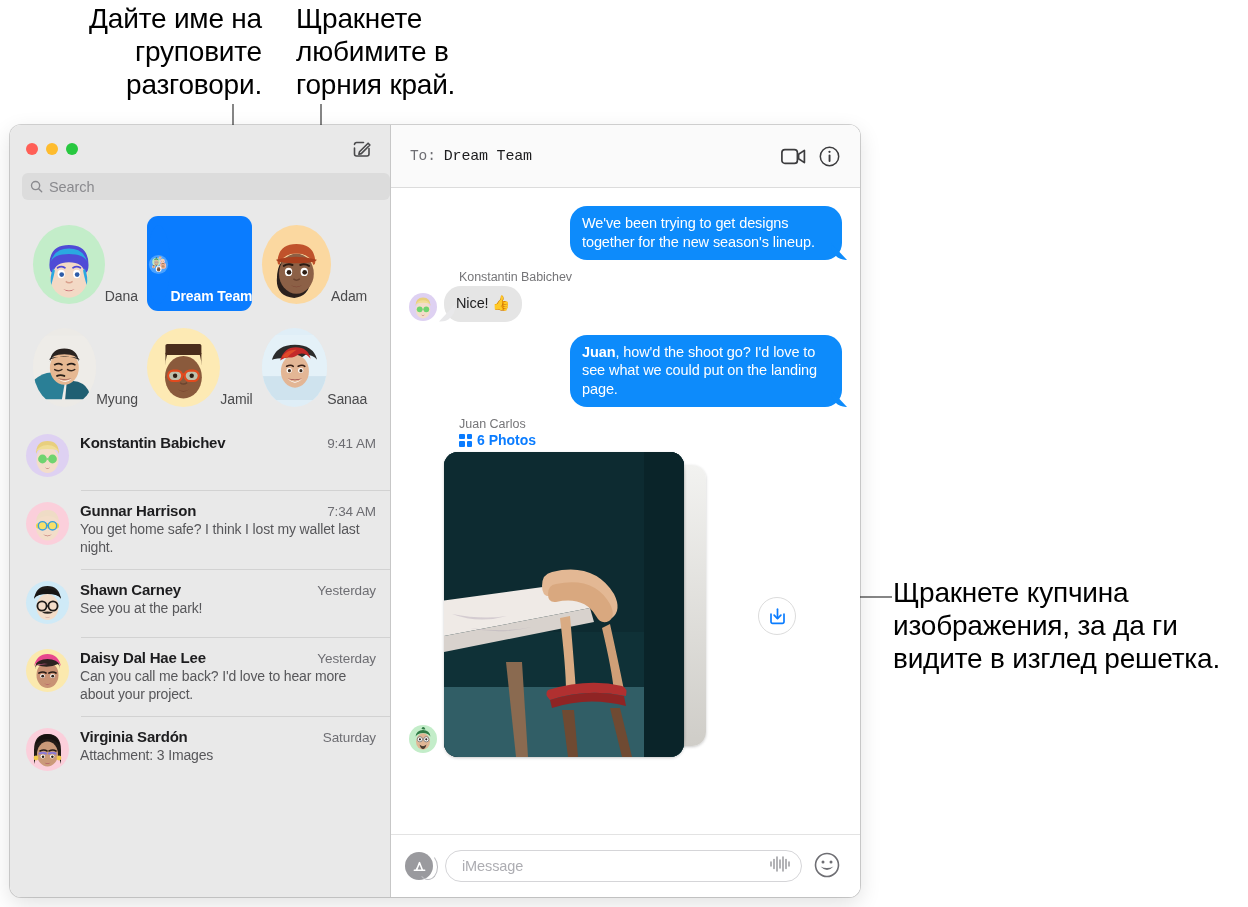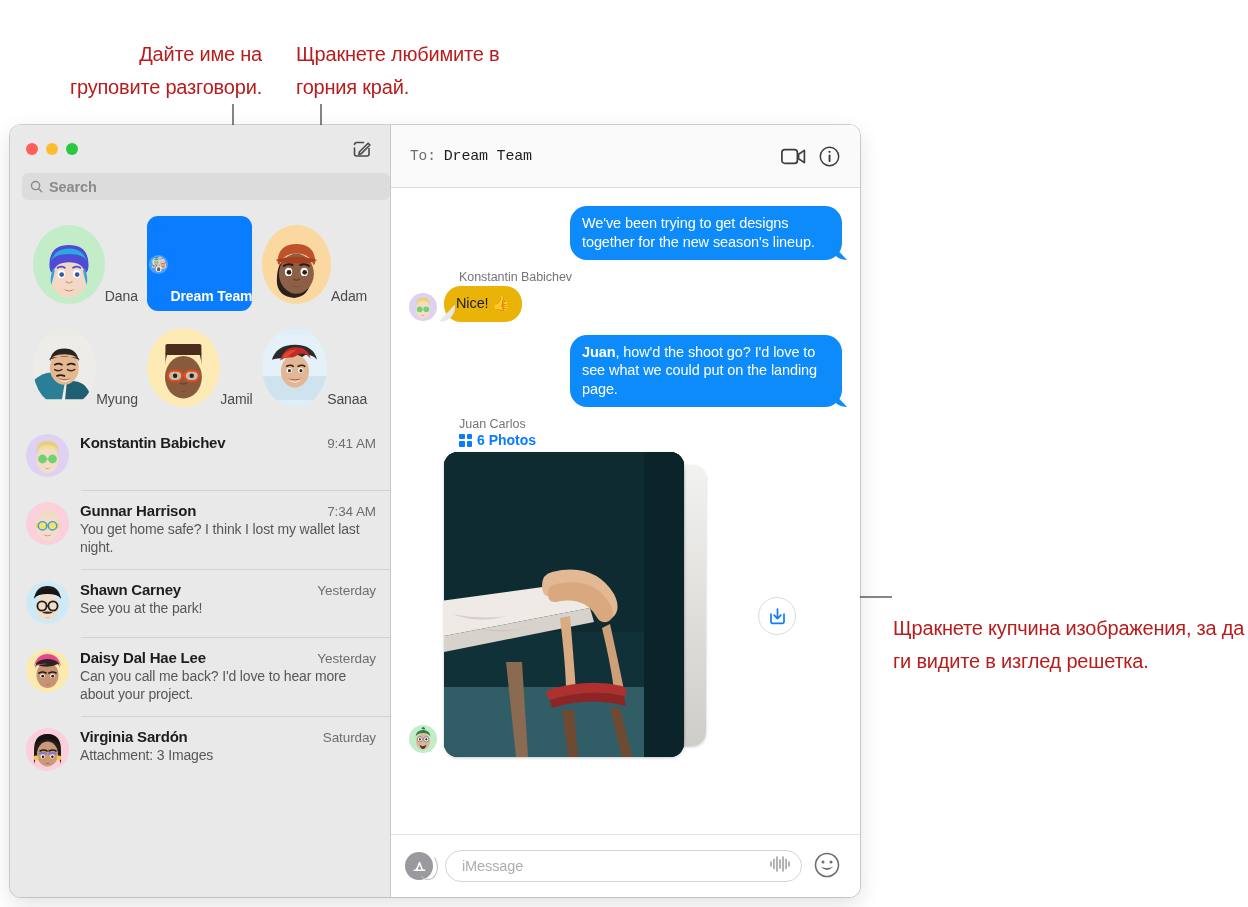--- a/index.html
+++ b/index.html
@@ -7,25 +7,24 @@
     width: 1248px; height: 907px;
     background: #ffffff;
     font-family: "Liberation Sans", sans-serif;
     overflow: hidden;
   }
   .page { position: relative; width: 1248px; height: 907px; }
 
   
   .callout {
     position: absolute;
-    color: #b91c1c;
-    font-size: 20px;
+    color: #000000;
+    font-size: 28px;
     line-height: 33px;
     letter-spacing: -0.2px;
-    margin-top: 36px;
   }
   #callout-group { left: 62px; top: 2px; width: 200px; text-align: right; }
   #callout-pin   { left: 296px; top: 2px; width: 215px; text-align: left; }
   #callout-stack { left: 893px; top: 576px; width: 356px; text-align: left; }
 
   .leader {
     position: absolute;
     background: #868686;
   }
   .leader.v { width: 2px; }
@@ -62,21 +61,21 @@
   .light.red { background: #ff5f57; }
   .light.yellow { background: #febc2e; }
   .light.green { background: #28c840; }
   .compose-btn {
     position: absolute; right: 17px; top: 50%;
     transform: translateY(-50%);
     width: 22px; height: 22px;
     display: flex; align-items: center; justify-content: center;
   }
 
-  .search-wrap { padding: 0 0 10px 12px; font-weight: bold; }
+  .search-wrap { padding: 0 0 10px 12px; }
   .search-field {
     height: 27px; border-radius: 6px;
     background: #dcdcdc;
     display: flex; align-items: center;
     padding: 0 8px; gap: 6px;
   }
   .search-field .ph {
     color: #8a8a8e; font-size: 14.5px; letter-spacing: -0.1px;
   }
 
@@ -172,21 +171,21 @@
 
   .bubble {
     max-width: 272px;
     padding: 8px 12px 9px 12px;
     border-radius: 17px;
     font-size: 14.5px; line-height: 18.5px;
     letter-spacing: -0.1px;
     position: relative;
   }
   .bubble.out { background: #0d8bfb; color: #fff; }
-  .bubble.in { background: #eab308; color: #1d1d1f; }
+  .bubble.in { background: #e5e5e5; color: #1d1d1f; }
   .bubble.out::after {
     content: ""; position: absolute; right: -5px; bottom: 0;
     width: 16px; height: 17px;
     background: #0d8bfb;
     border-bottom-left-radius: 15px;
     clip-path: polygon(0 0, 100% 100%, 0 100%);
   }
   .bubble.in::after {
     content: ""; position: absolute; left: -5px; bottom: 0;
     width: 16px; height: 17px;

